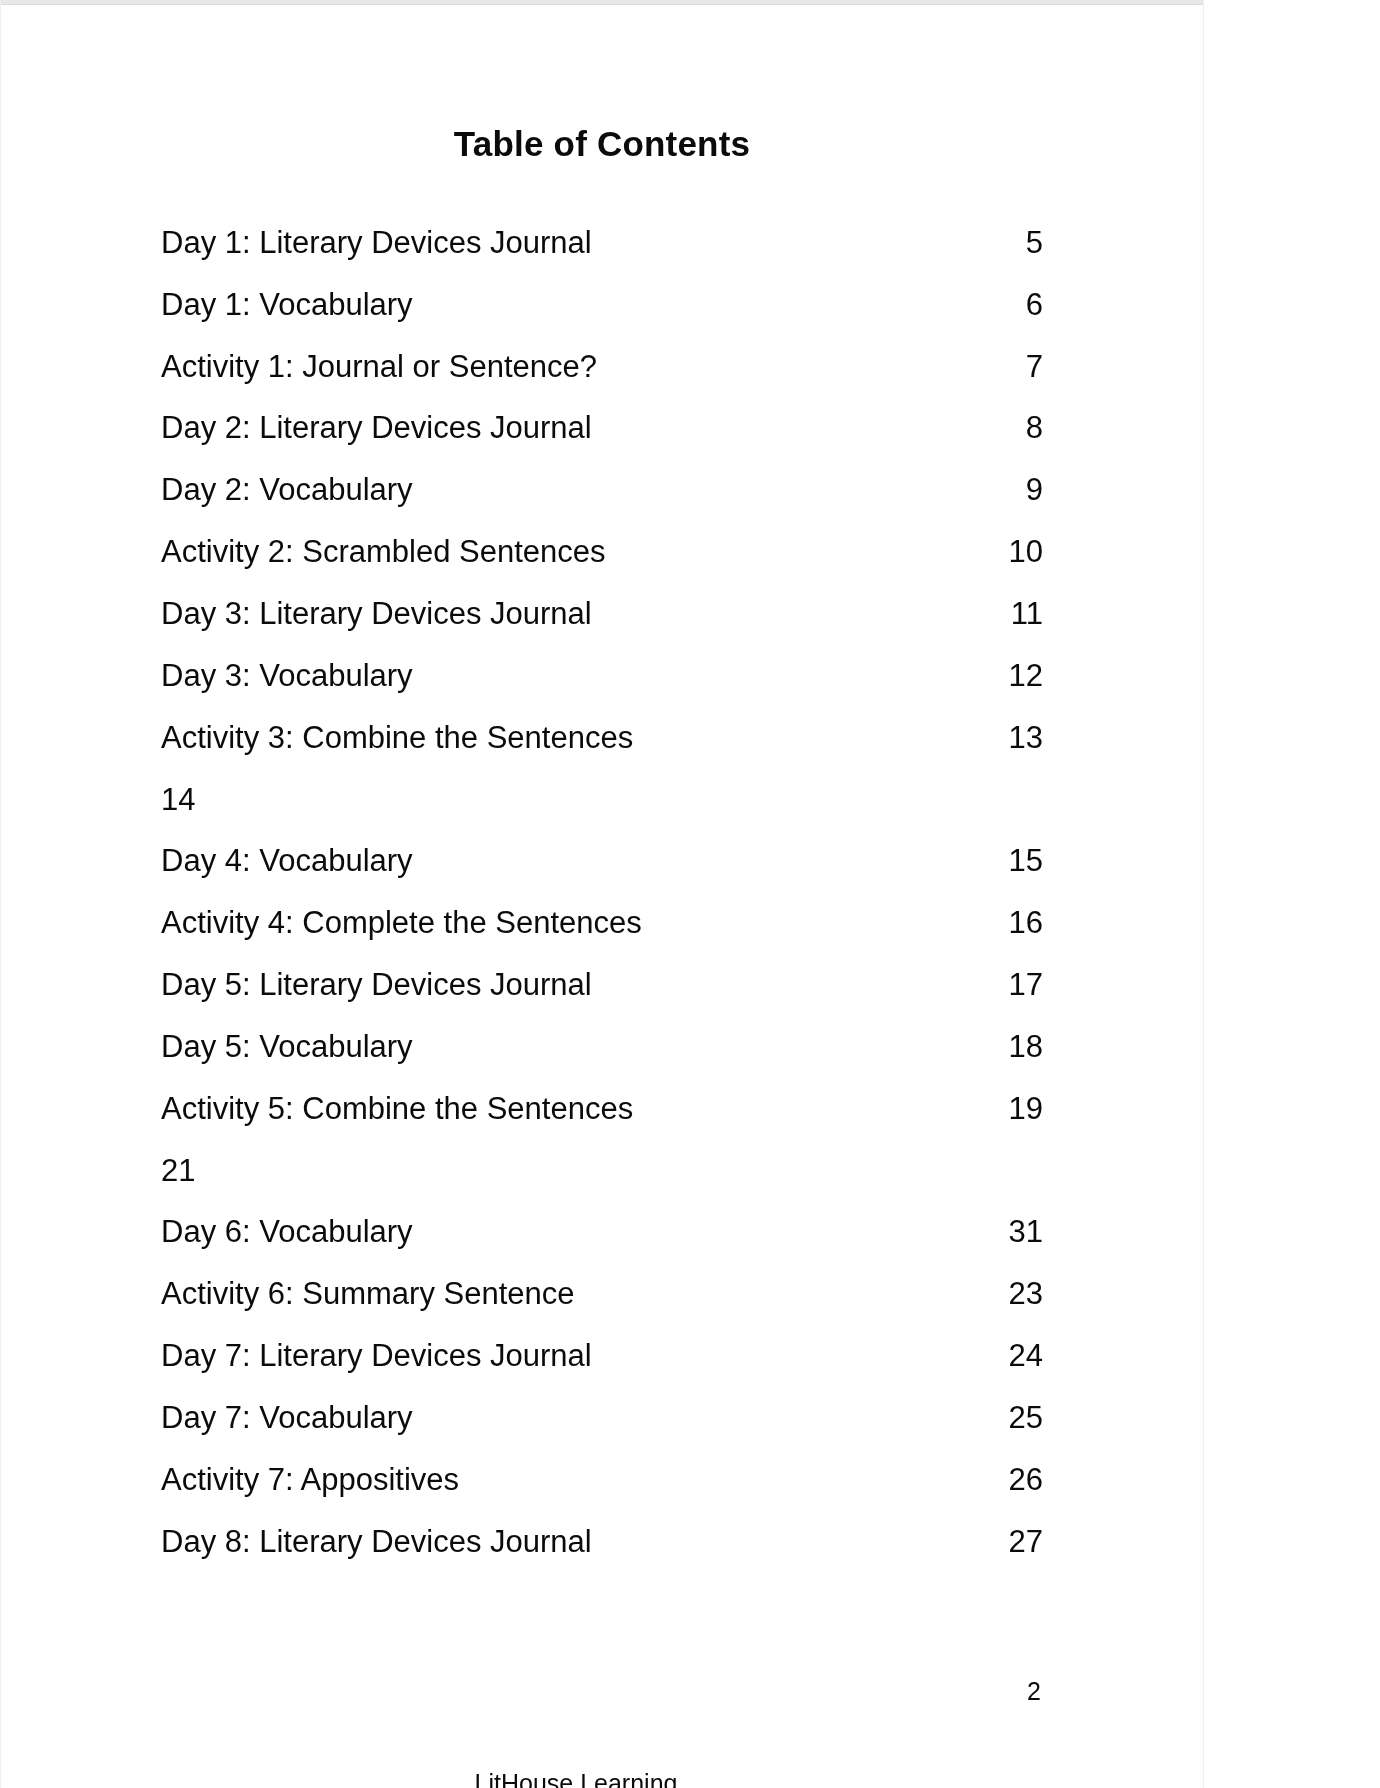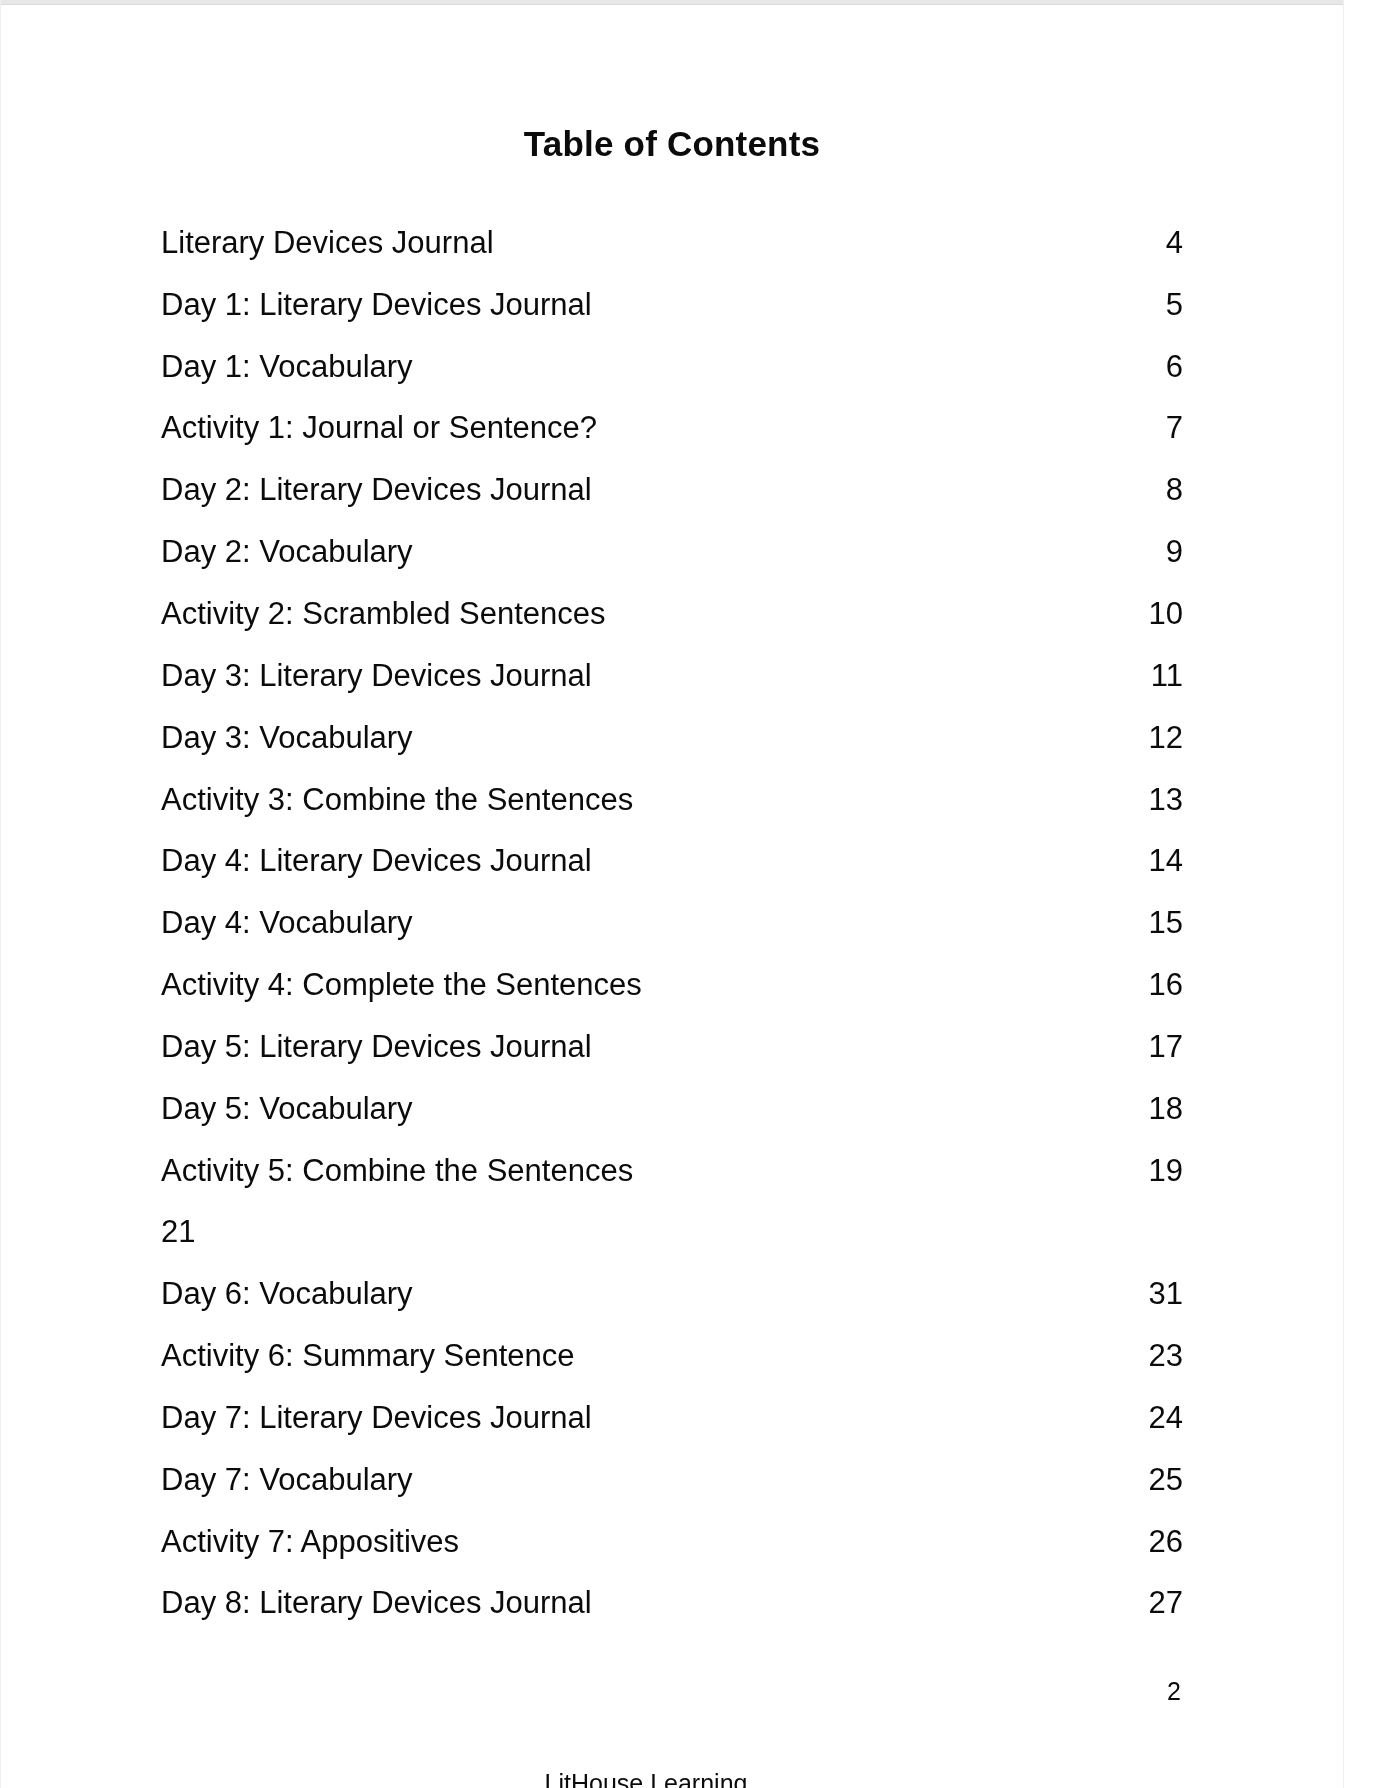--- a/index.html
+++ b/index.html
@@ -2,21 +2,21 @@
 <html><head>
 <meta charset="utf-8">
 <style>
   html, body {
     margin: 0;
     padding: 0;
     background: #ffffff;
   }
   .page {
     position: relative;
-    width: 1344px;
+    width: 1204px;
     height: 1788px;
     background: #ffffff;
     font-family: "Liberation Sans", "DejaVu Sans", sans-serif;
     color: #0b0b0b;
     overflow: hidden;
     box-sizing: border-box;
     border-left: 1px solid #f0f0f0;
     border-right: 1px solid #f0f0f0;
   }
   .top-edge {
@@ -79,24 +79,20 @@
 </style>
 </head>
 <body>
 
 <div class="page">
   <div class="top-edge"></div>
 
   <div class="doc-title">Table of Contents</div>
 
   <div class="toc-list" id="toc-list">
-  <div class="toc-row">
-    <span class="toc-label">Literary Devices Journal</span>
-    <span class="toc-page">4</span>
-  </div>
 
   <div class="toc-row">
     <span class="toc-label">Day 1: Literary Devices Journal</span>
     <span class="toc-page">5</span>
   </div>
 
   <div class="toc-row">
     <span class="toc-label">Day 1: Vocabulary</span>
     <span class="toc-page">6</span>
   </div>
@@ -130,21 +126,20 @@
     <span class="toc-label">Day 3: Vocabulary</span>
     <span class="toc-page">12</span>
   </div>
 
   <div class="toc-row">
     <span class="toc-label">Activity 3: Combine the Sentences</span>
     <span class="toc-page">13</span>
   </div>
 
   <div class="toc-row">
-    <span class="toc-label">Day 4: Literary Devices Journal</span>
     <span class="toc-page">14</span>
   </div>
 
   <div class="toc-row">
     <span class="toc-label">Day 4: Vocabulary</span>
     <span class="toc-page">15</span>
   </div>
 
   <div class="toc-row">
     <span class="toc-label">Activity 4: Complete the Sentences</span>

